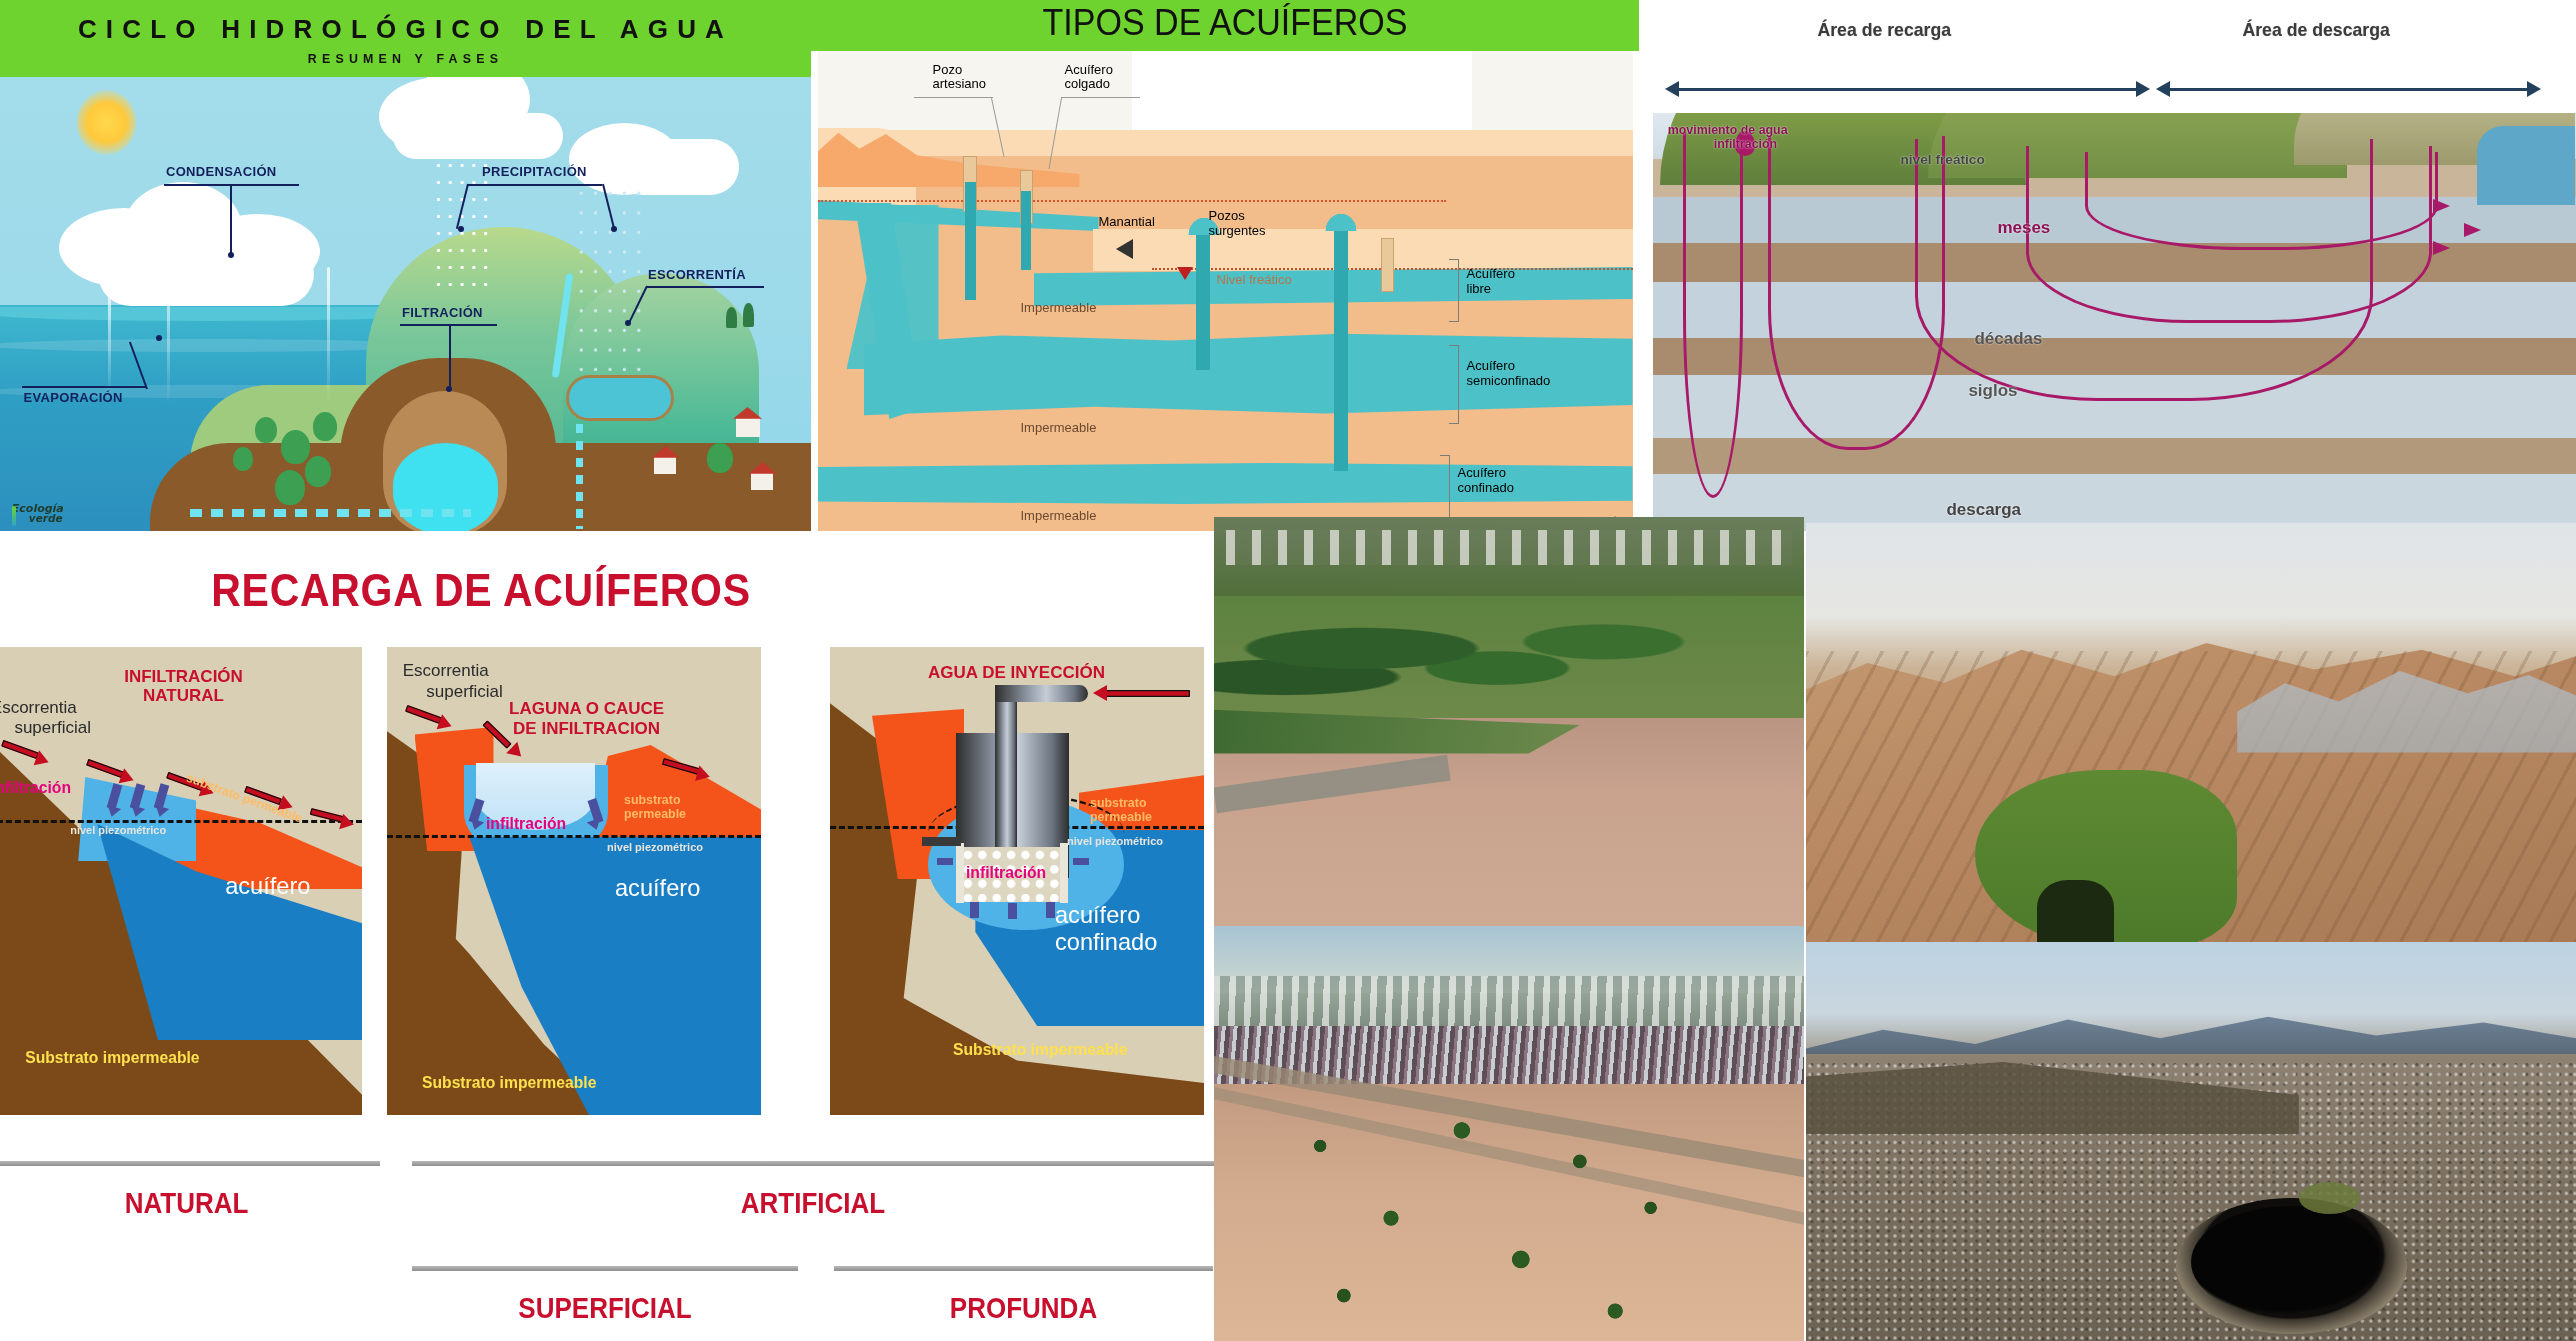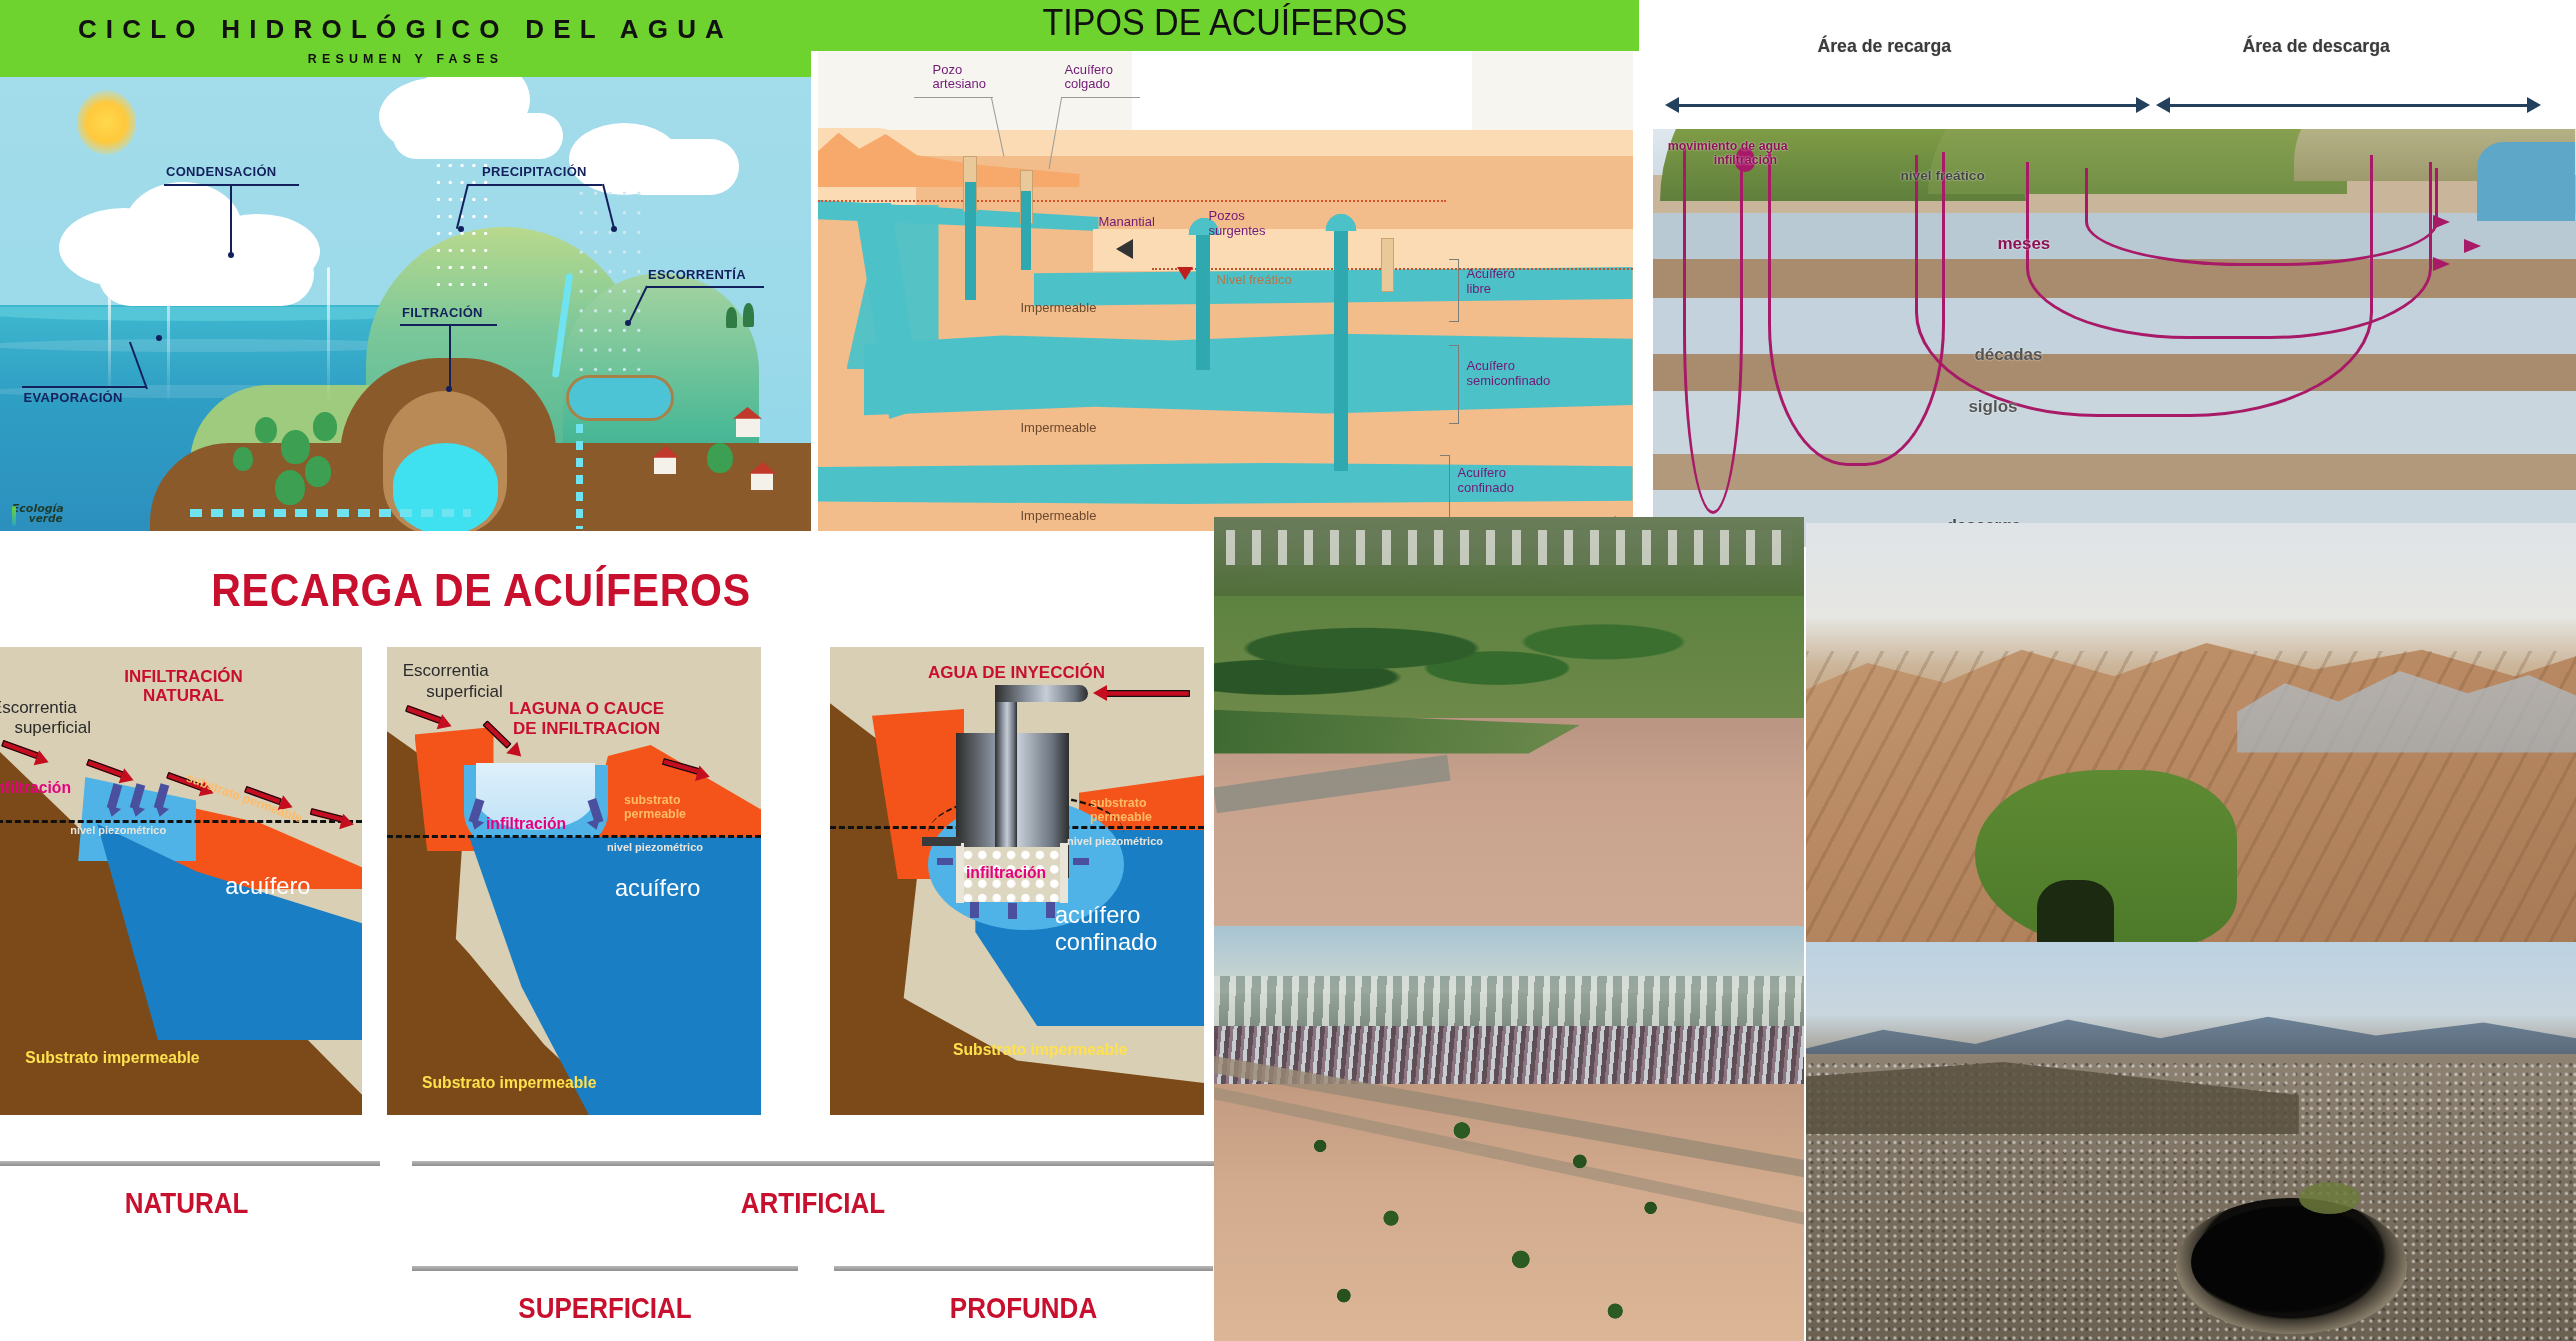--- a/index.html
+++ b/index.html
@@ -49,32 +49,32 @@
   #at-title { position:absolute; top:2px; left:0; width:100%; text-align:center; font-size:37px;
               font-weight:400; color:#111; font-family:"Liberation Sans", sans-serif;
               transform:scaleX(.92); transform-origin:center; }
   #at-scene { position:absolute; left:6.5px; top:51px; width:815px; height:480px;
               background:#f6f5f0; overflow:hidden; }
   .rock { position:absolute; background:#f3bc8b; }
   .rock-light { position:absolute; background:#fbdbb4; }
   .aq-water { position:absolute; background:#4cc2c8; }
   .well { position:absolute; background:#e9c89a; border:1.3px solid #c9a270; }
   .well-blue { position:absolute; background:#2fa8b0; }
-  .at-lab { position:absolute; font-size:13px; color:#701a75; white-space:nowrap; line-height:1.12; }
+  .at-lab { position:absolute; font-size:13px; color:#000000; white-space:nowrap; line-height:1.12; }
   .at-lab-u { position:absolute; height:1.3px; background:#9a9a96; }
   .at-lead { position:absolute; background:#9a9a96; }
   .brace { position:absolute; border:1.3px solid #7c7c78; border-left:none; width:10.5px; }
   #at-note { position:absolute; left:340px; top:11.8px; width:308px; font-size:20px; color:#111;
              line-height:1.62; text-align:center; font-family:"Liberation Sans", sans-serif; }
   .freatic-dash { position:absolute; height:0; border-top:2px dotted #d4552e; }
   #eco-wm2 { position:absolute; right:10.5px; bottom:3.9px; font-size:10.5px; color:#2f7b3a; font-weight:700;
              font-style:italic; font-family:"DejaVu Sans", sans-serif; }
 
   
-  #recharge-area { left:1639px; top:0; width:937px; height:531px; background:#fff; overflow:hidden;margin-top:16px; }
+  #recharge-area { left:1639px; top:0; width:937px; height:531px; background:#fff; overflow:hidden; }
   #ra-inner { position:absolute; left:14.4px; top:7.9px; width:923px; height:523px; }
   .ra-lab { position:absolute; font-size:17.7px; font-weight:700; color:#3b3b3b; white-space:nowrap;
             text-shadow:0 0 1.3px rgba(0,0,0,.25); }
   .ra-arrow-line { position:absolute; height:3.3px; background:#23405c; }
   .ra-head { position:absolute; width:0; height:0; border-top:8.5px solid transparent;
              border-bottom:8.5px solid transparent; }
   .ra-head-l { border-right:14.4px solid #23405c; }
   .ra-head-r { border-left:14.4px solid #23405c; }
   #ra-block { position:absolute; left:0; top:105px; width:923px; height:425px; overflow:hidden; }
   .ra-strata { position:absolute; left:0; width:100%; }

